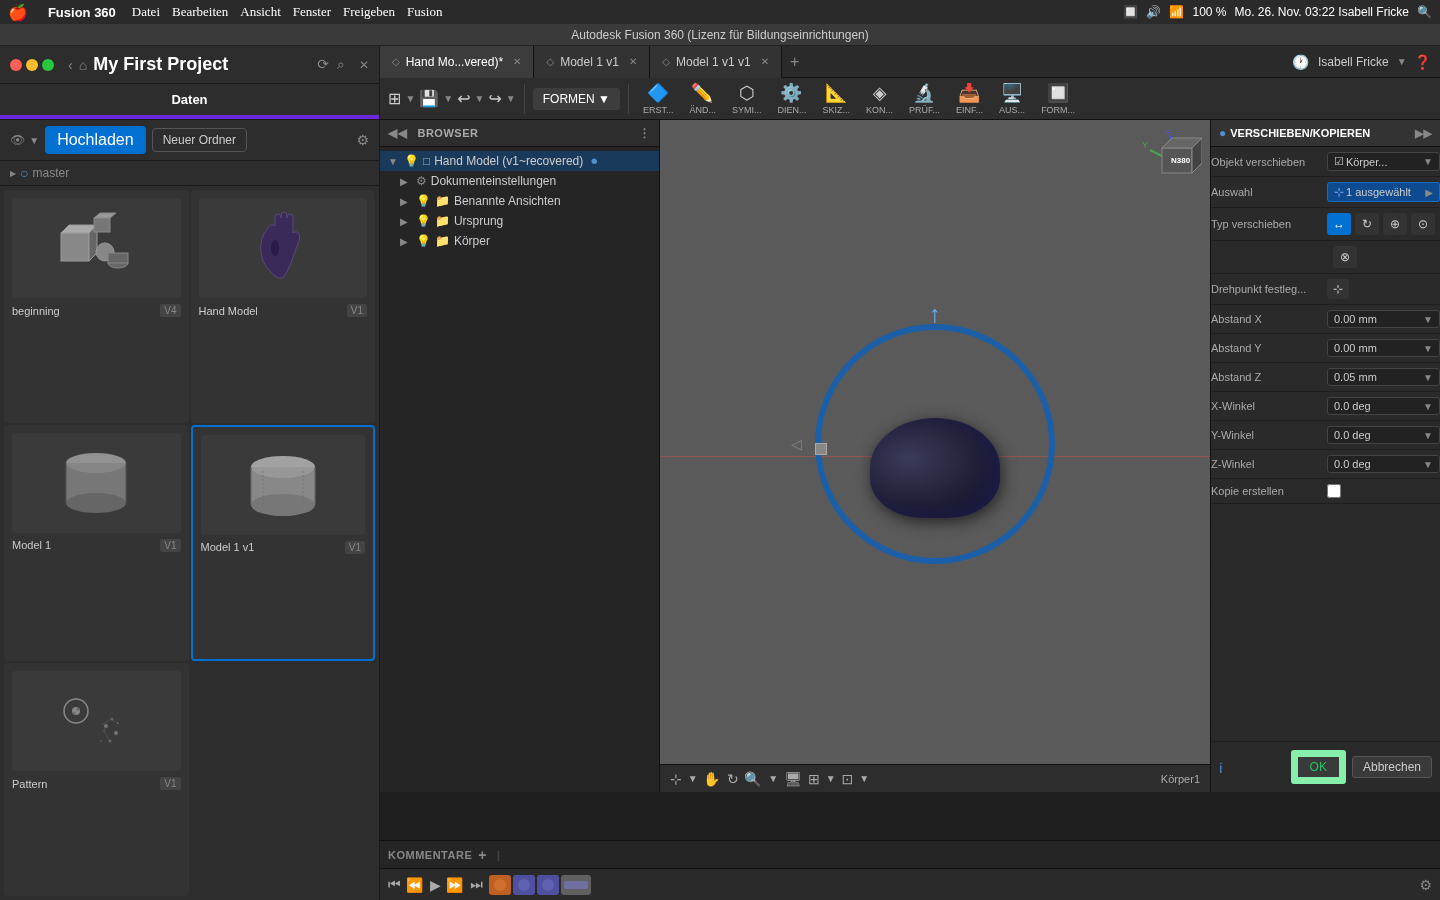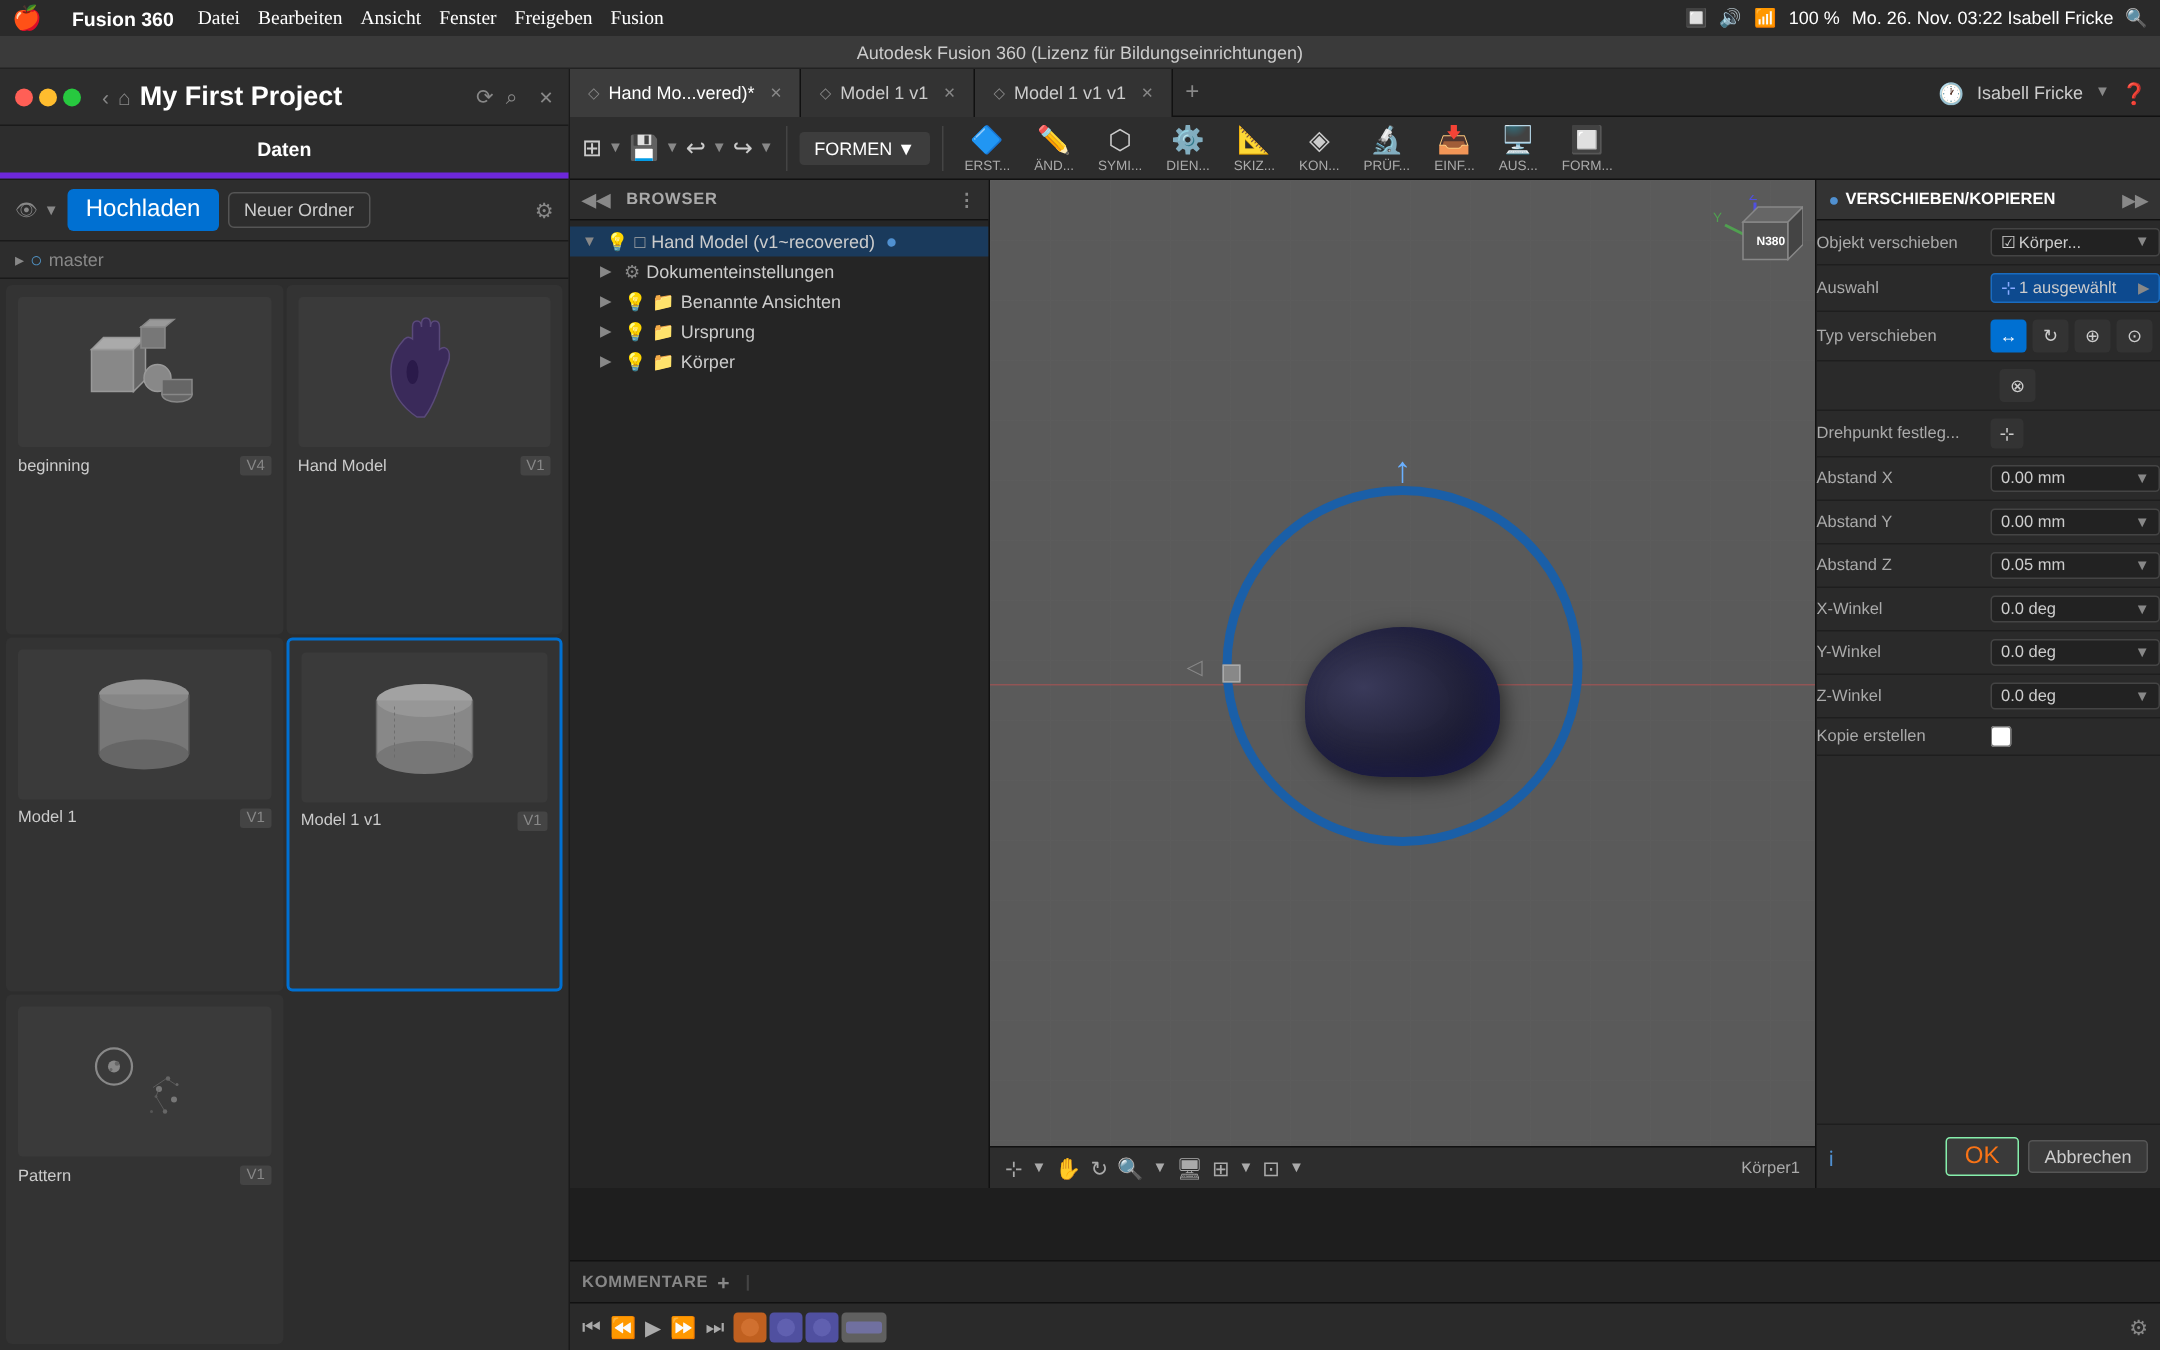--- a/index.html
+++ b/index.html
@@ -473,25 +473,25 @@
       padding: 8px;
       display: flex;
       align-items: center;
       gap: 6px;
       border-top: 1px solid #1e1e1e;
       margin-top: auto;
     }
     .info-icon { color: #5090d0; font-size: 14px; }
     .ok-btn {
       background: #3a3a3a;
-      color: #f97316;
-      border: 1px solid #86efac;
+      color: #22c55e;
+      border: 7px solid #86efac;
       border-radius: 3px;
       padding: 3px 12px;
-      font-size: 16px;
+      font-size: 12px;
       cursor: pointer;
     }
     .cancel-btn {
       background: #3a3a3a;
       color: #ccc;
       border: 1px solid #555;
       border-radius: 3px;
       padding: 3px 10px;
       font-size: 12px;
       cursor: pointer;

